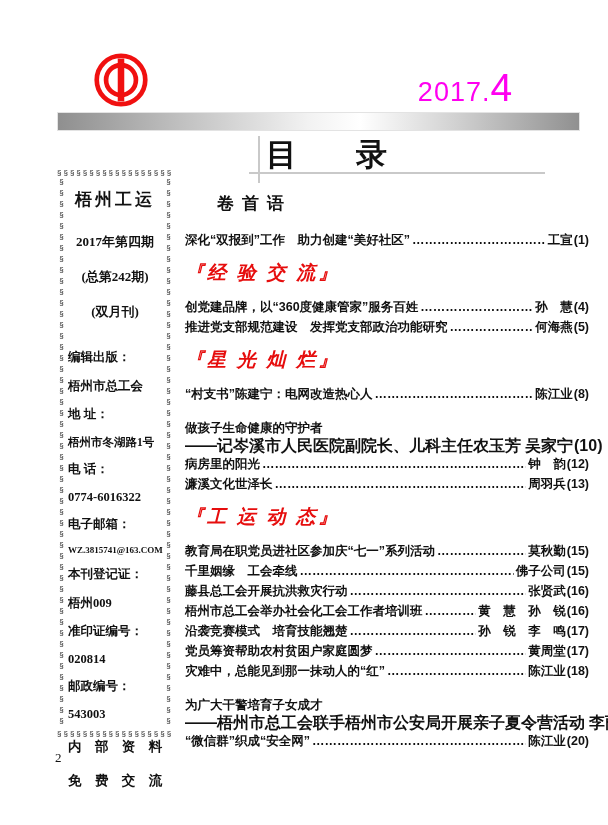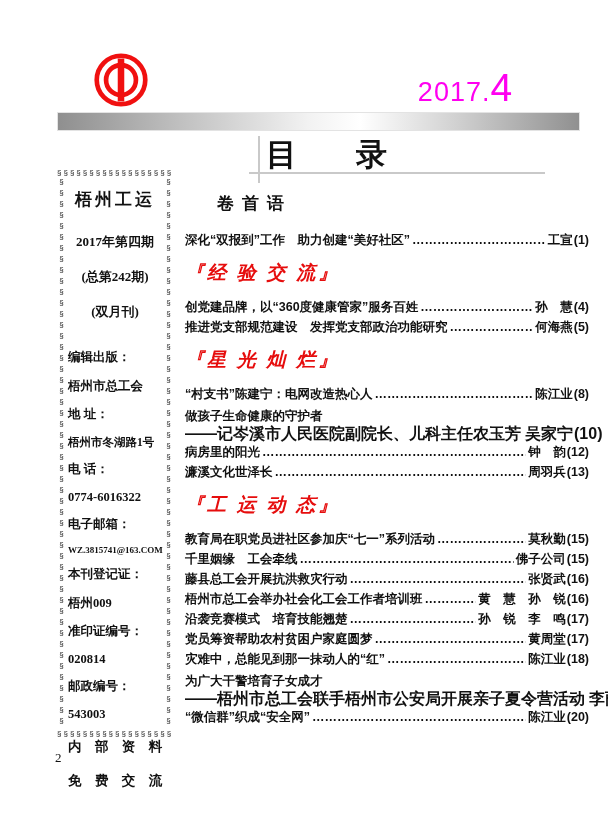--- a/index.html
+++ b/index.html
@@ -57,21 +57,21 @@
     letter-spacing:3px; margin:10px 0 11px 0;
     font-family:"Liberation Serif", serif; white-space:nowrap;
   }
   .row{display:flex; align-items:flex-end; font-size:12.5px; font-weight:700;
        line-height:20px; white-space:nowrap;}
   .row .a-title{flex:0 0 auto;}
   .row .leader{flex:1 1 auto; overflow:hidden; margin:0 2px;}
   .row .dots{letter-spacing:0px;}
   .row .a-author{flex:0 0 auto;}
   .row .a-page{flex:0 0 auto; margin-left:1px;}
-  .row.pre{line-height:17px; margin-top:4px;}
+  .row.pre{line-height:17px; margin-top:16px;}
   .row.sub{line-height:17px; font-size:16px;}
   
   .page-num{position:absolute; left:55px; top:750px; font-size:13px;
             font-family:"Liberation Serif", serif;}
 </style>
 </head>
 <body>
 
 <div class="page">
 

